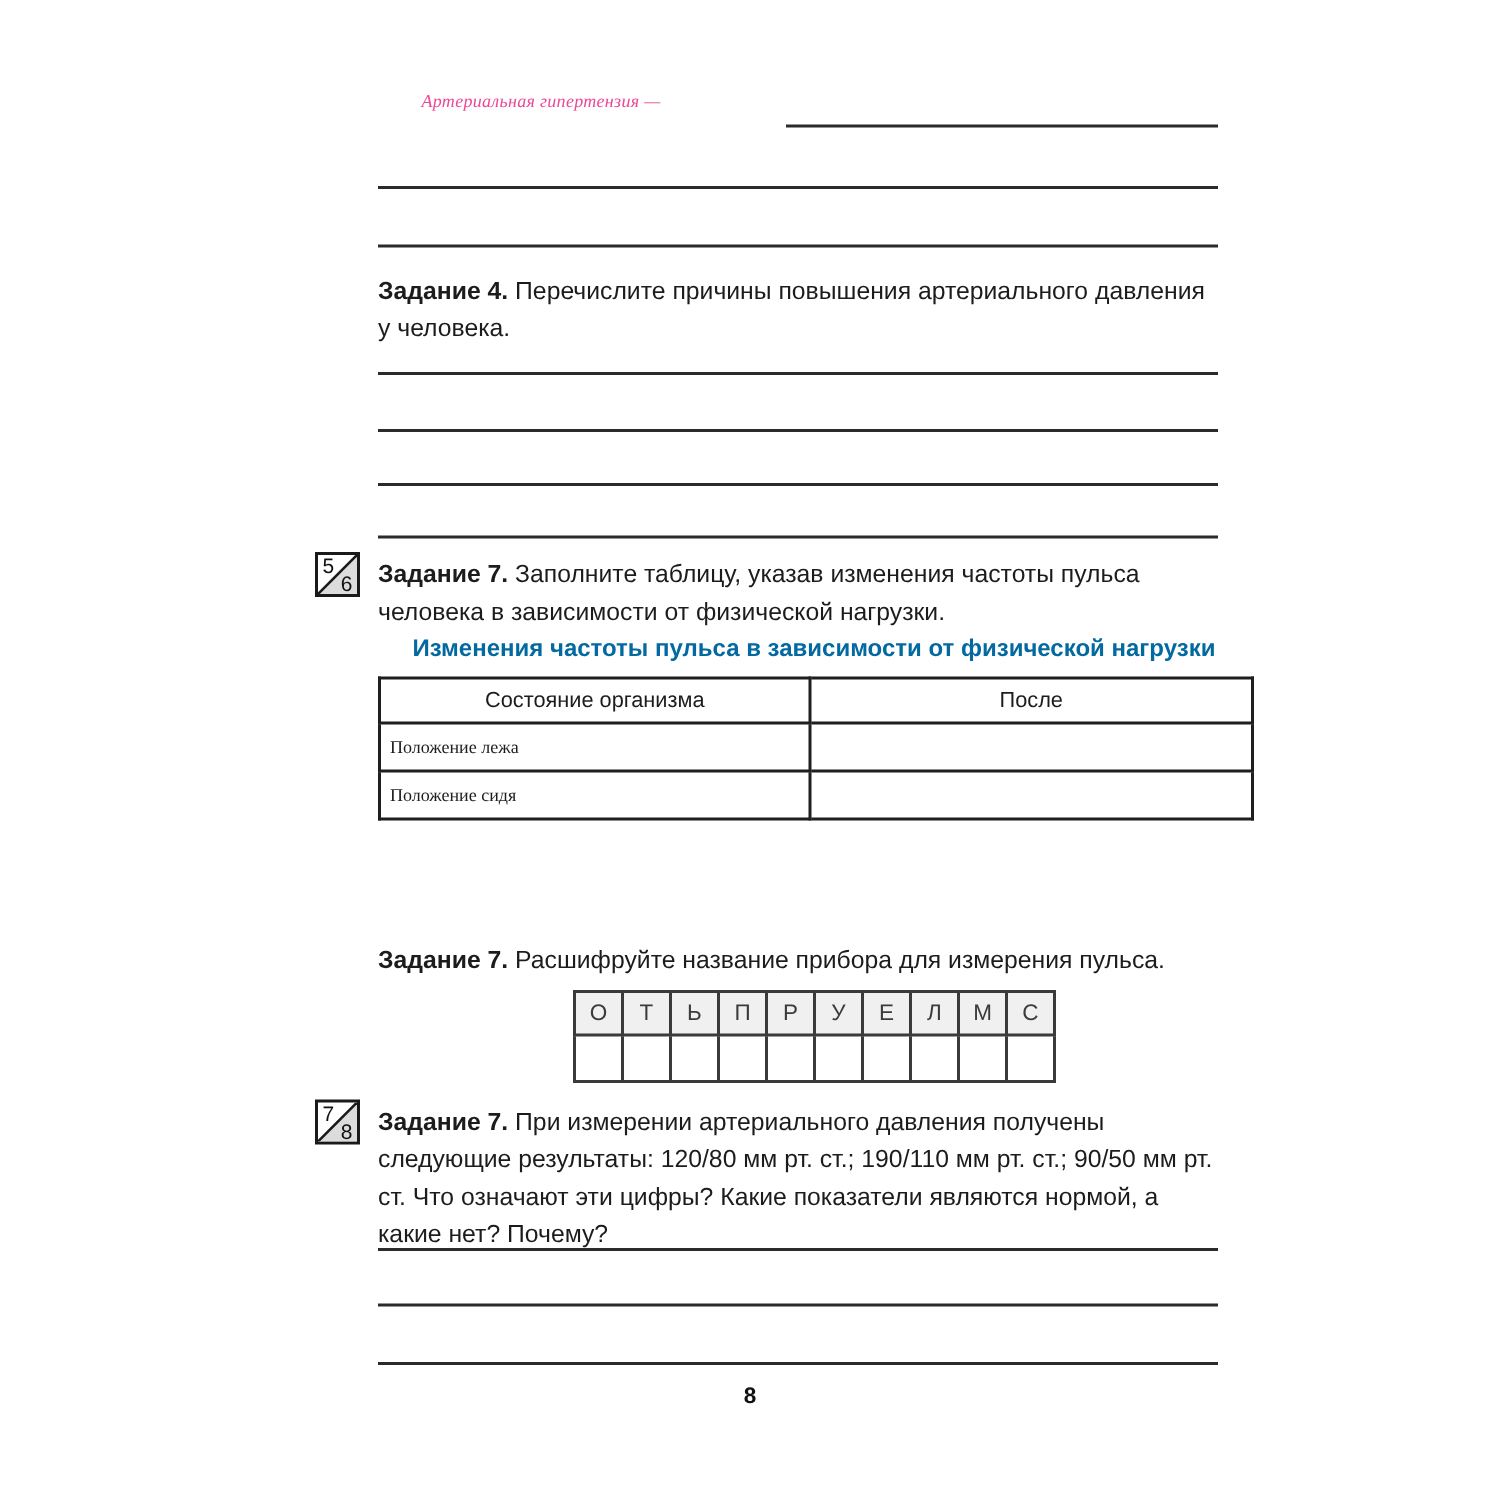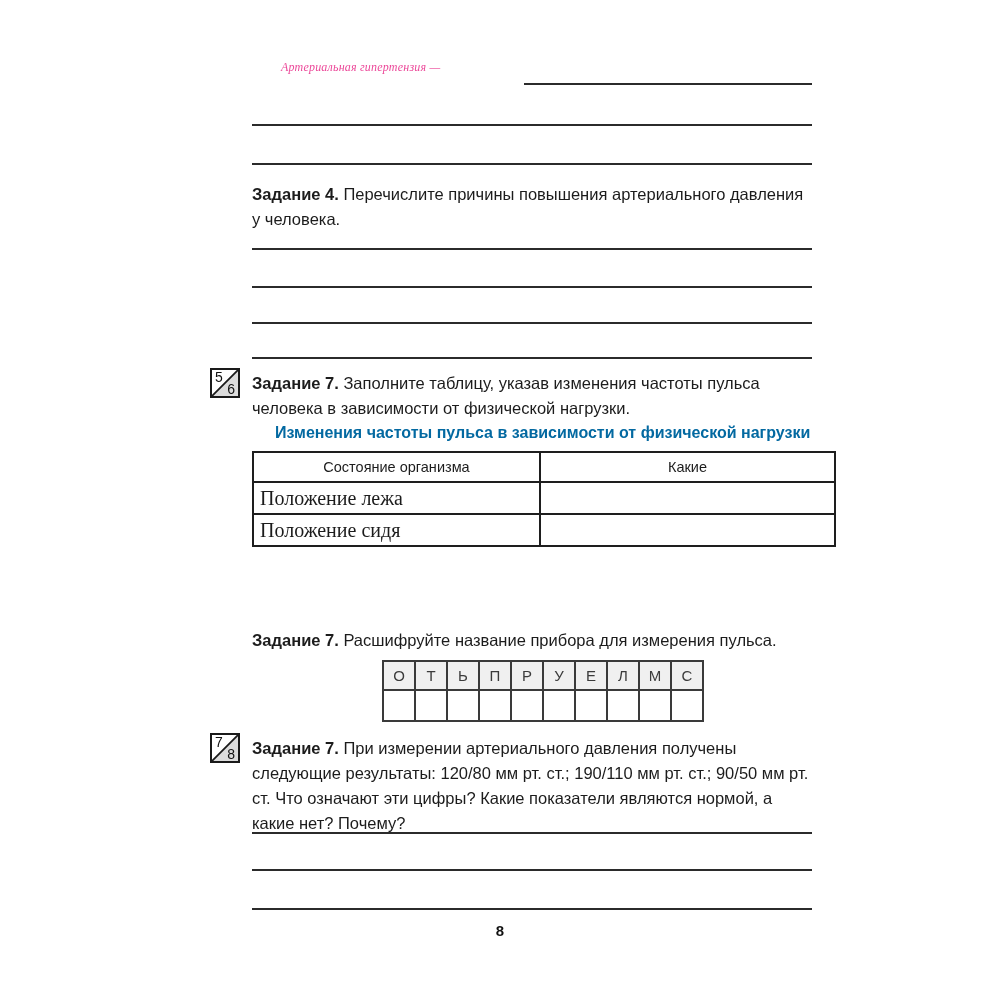--- a/index.html
+++ b/index.html
@@ -115,21 +115,21 @@
   .pulse-table td.col-b { width: 281px; }
   .pulse-table tr.head td {
     text-align: center;
     font-family: "Liberation Sans", sans-serif;
     font-size: 14.5px;
     color: #1c1c1c;
     height: 26px;
   }
   .pulse-table tr.body td {
     font-family: "Liberation Serif", "DejaVu Serif", serif;
-    font-size: 20px;
+    font-size: 12px;
     color: #1c1c1c;
   }
 
   
   .letter-grid {
     position: absolute;
     border-collapse: collapse;
     table-layout: fixed;
   }
   .letter-grid td {
@@ -194,21 +194,21 @@
   <div class="task" style="left:252px; top:371px; width:565px;">
     <b>Задание 7.</b><span> Заполните таблицу, указав изменения частоты пульса человека в зависимости от физической нагрузки.</span>
   </div>
 
   <div class="table-title" style="left:275px; top:424px;">Изменения частоты пульса в зависимости от физической нагрузки</div>
 
   <table class="pulse-table" style="left:252px; top:451px;">
     <tbody>
         <tr class="head">
       <td class="col-a">Состояние организма</td>
-      <td class="col-b">Какие</td>
+      <td class="col-b">После</td>
     </tr>
     <tr class="body">
       <td class="col-a">Положение лежа</td>
       <td class="col-b"></td>
     </tr>
     <tr class="body">
       <td class="col-a">Положение сидя</td>
       <td class="col-b"></td>
     </tr>
   </tbody>

